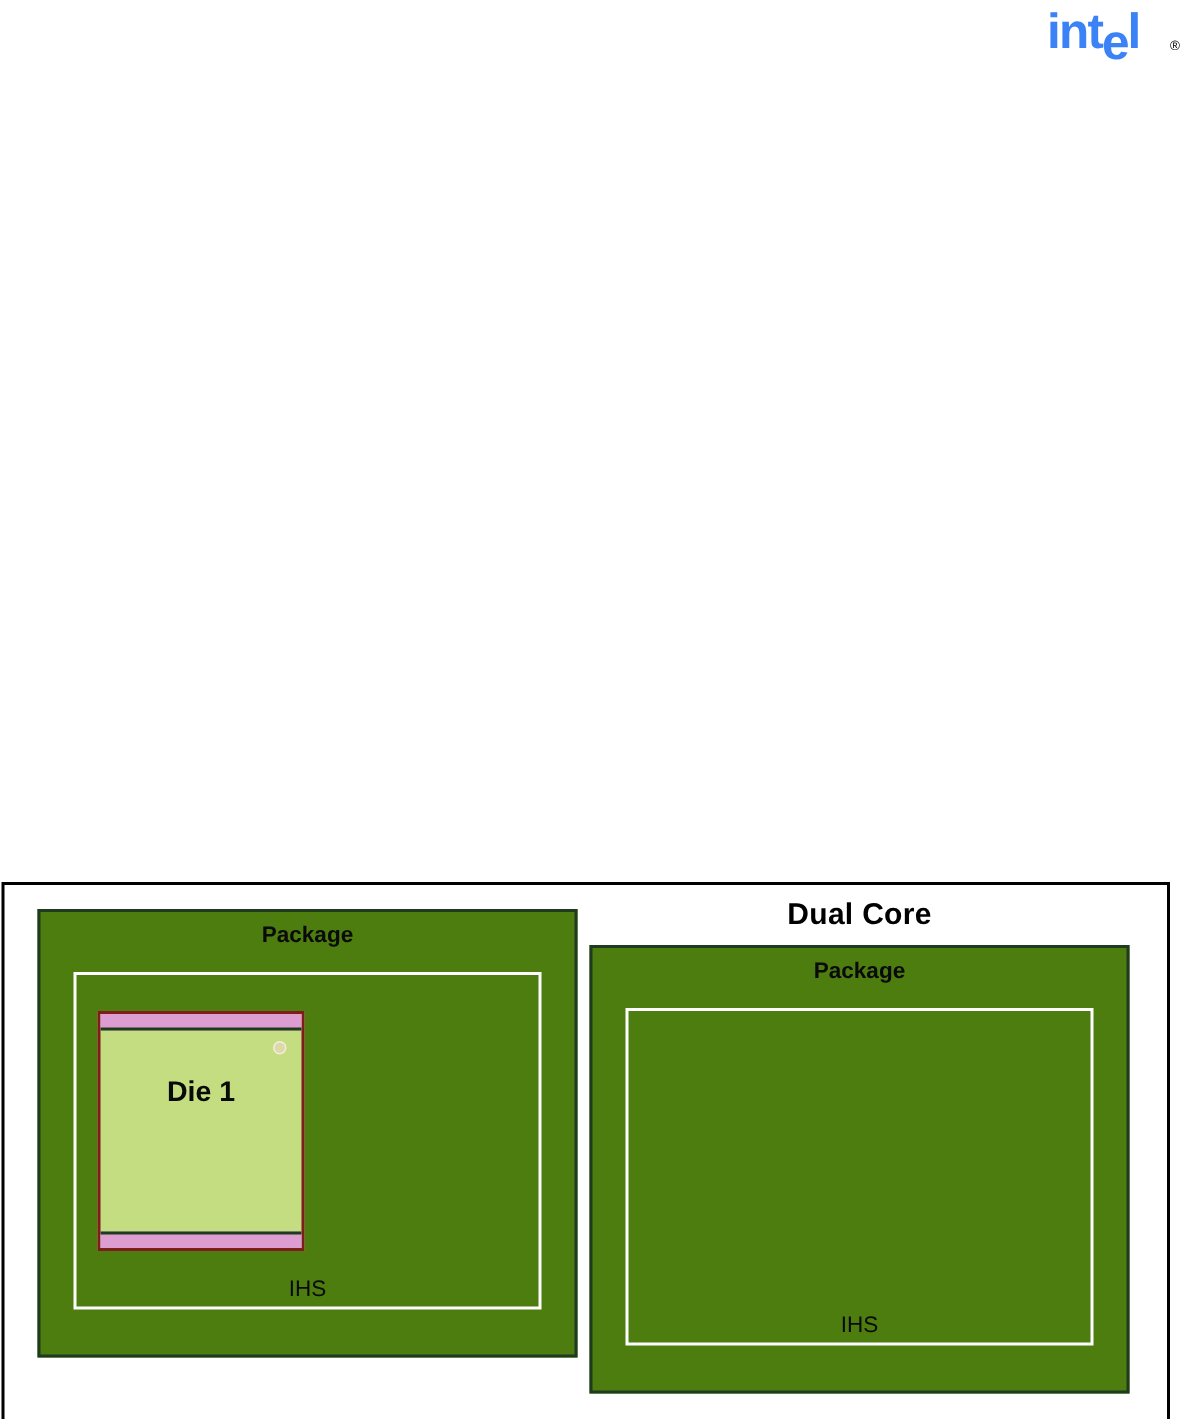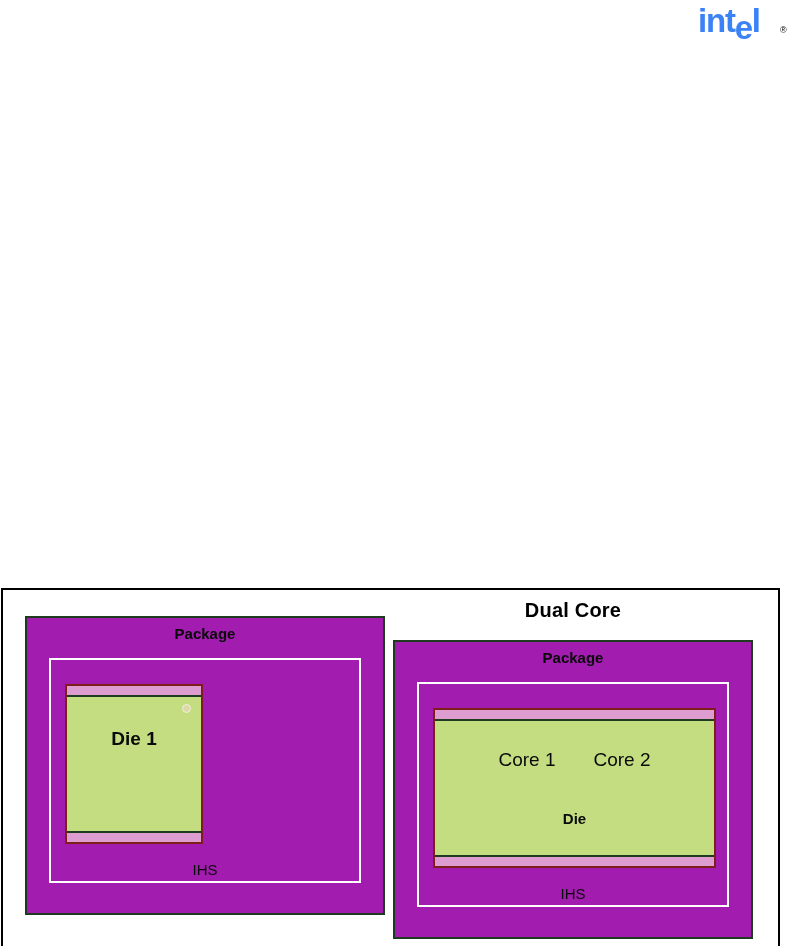--- a/index.html
+++ b/index.html
@@ -76,23 +76,23 @@
     font-weight: bold;
     color: #000000;
     line-height: 24px;
     height: 24px;
     letter-spacing: 0.2px;
   }
 
   
   .package {
     position: relative;
-    margin-top: 18px;
+    margin-top: 8px;
     height: 299px;
-    background: #a21caf;
+    background: #4d7c0f;
     border: 2px solid #1f3b1f;
     box-sizing: border-box;
   }
   .package-label {
     position: absolute;
     left: 0;
     right: 0;
     top: 7px;
     text-align: center;
     font-size: 15px;
@@ -226,25 +226,16 @@
 
   <div class="panel panel-right">
     <div class="panel-title">Dual Core</div>
 
     <div class="package">
       <div class="package-label">Package</div>
 
       <div class="ihs"></div>
       <div class="ihs-label">IHS</div>
 
-      <div class="die die-single">
-        <div class="die-bar top"></div>
-        <div class="core-row">
-          <span>Core 1</span>
-          <span>Core 2</span>
-        </div>
-        <div class="die-center-label">Die</div>
-        <div class="die-bar bottom"></div>
-      </div>
     </div>
   </div>
 
 </div>
 
 </body></html>

